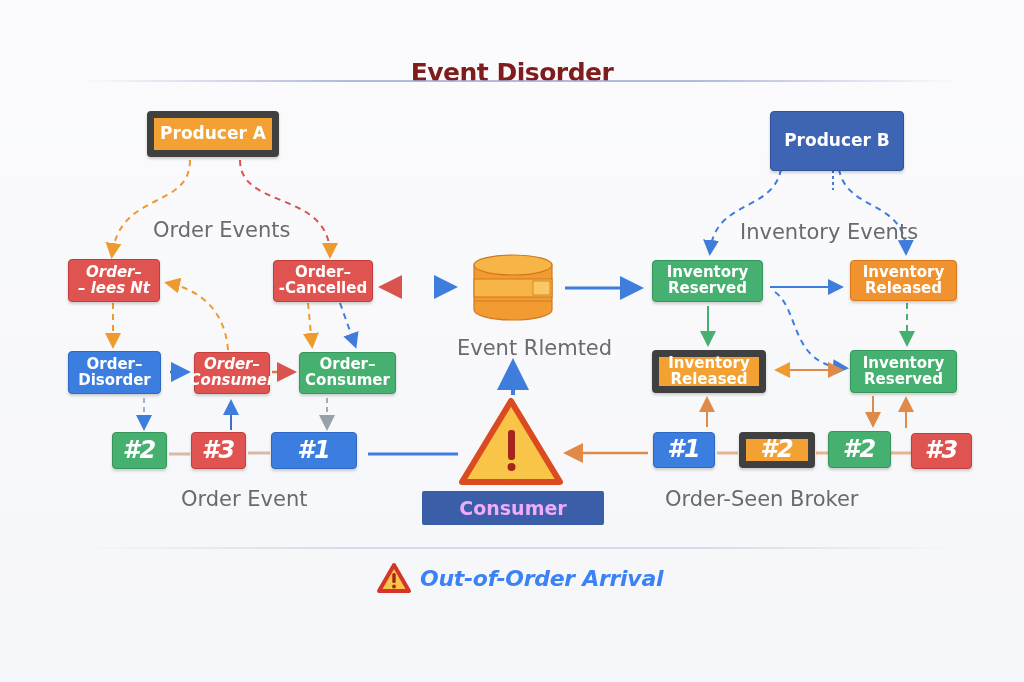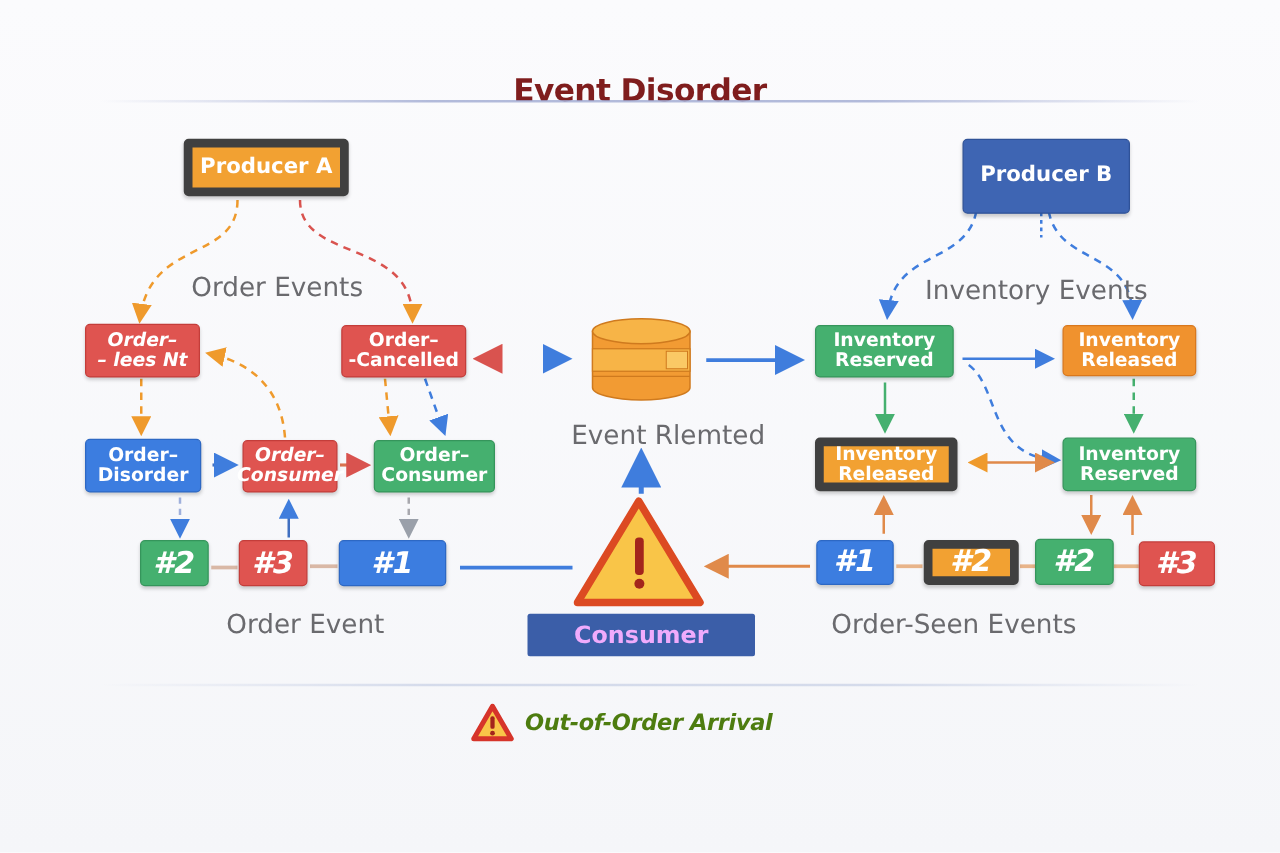--- a/index.html
+++ b/index.html
@@ -40,21 +40,21 @@
   }
   .consumer {
     position:absolute; left:422px; top:491px; width:182px; height:34px;
     background:#3b5ea8; color:#f0abfc; font-size:19px; font-weight:bold;
     display:flex; align-items:center; justify-content:center; border-radius:2px;
   }
   .alert {
     position:absolute; left:376px; top:562px; display:flex; align-items:center; gap:8px;
   }
   .alert-text {
-    color:#4d7c0f; font-size:18px; font-style:italic; font-weight:bold; letter-spacing:-0.3px;
+    color:#3b82f6; font-size:22px; font-style:italic; font-weight:bold; letter-spacing:-0.3px;
   }
 </style>
 </head>
 <body>
 
 <div class="title">Event Disorder</div>
 <div class="rule top"></div>
 
 <svg class="links" viewBox="0 0 1024 682">
   <defs>
@@ -208,21 +208,21 @@
 </div>
 <div class="node orange badge" style="left:739px;top:432px;width:76px;height:36px;">
   <span>#2</span>
 </div>
 <div class="node green badge" style="left:828px;top:431px;width:63px;height:37px;">
   <span>#2</span>
 </div>
 <div class="node red badge" style="left:911px;top:433px;width:61px;height:36px;">
   <span>#3</span>
 </div>
-<div class="label" style="left:665px;top:487px;">Order-Seen Events</div>
+<div class="label" style="left:665px;top:487px;">Order-Seen Broker</div>
 
 <div class="rule bottom"></div>
 
 <div class="alert">
   <svg width="36" height="32" viewBox="0 0 36 32">
     <path d="M18,3 L33,29 L3,29 Z" fill="#f9c548" stroke="#d6342a" stroke-width="4" stroke-linejoin="round"></path>
     <rect x="16.3" y="11" width="3.4" height="10" rx="1.5" fill="#a3251c"></rect>
     <circle cx="18" cy="24.5" r="1.9" fill="#a3251c"></circle>
   </svg>
   <span class="alert-text">Out-of-Order Arrival</span>

